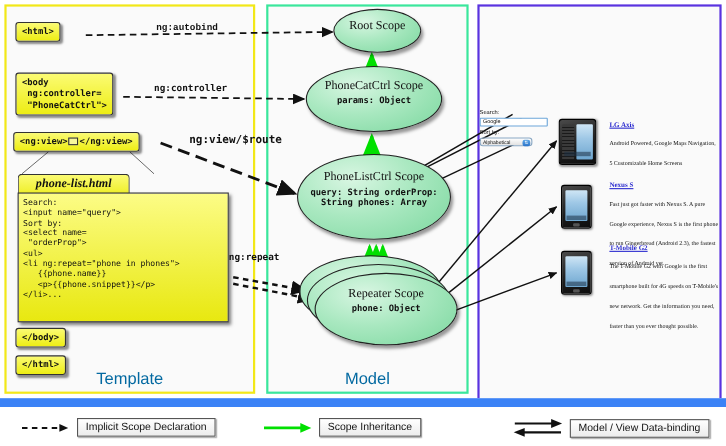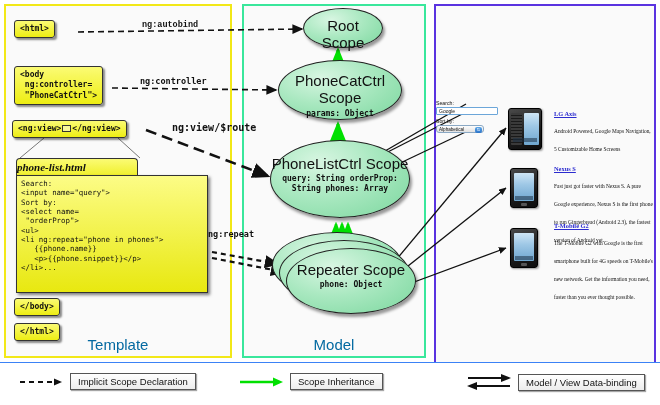--- a/index.html
+++ b/index.html
@@ -67,30 +67,30 @@
 
   
   #code-panel {
     position: absolute;
     left: 16px; top: 158px;
     width: 192px; height: 135px;
   }
   #code-tab {
     position: absolute;
     left: 0; top: 0;
-    width: 122px; height: 18px;
+    width: 102px; height: 18px;
     background: linear-gradient(180deg,#fbfb74 0%, #efef2a 100%);
     border: 1.5px solid #333;
     border-bottom: none;
     border-radius: 4px 4px 0 0;
     font-family: "Liberation Serif", serif;
     font-style: italic; font-weight: bold;
     font-size: 11px;
     color: #111;
-    text-align: left;
+    text-align: center;
     line-height: 16px;
   }
   #code-body {
     position: absolute;
     left: 0; top: 17px;
     width: 192px; height: 118px;
     background: linear-gradient(180deg,#fcfc86 0%, #e8e810 100%);
     border: 1.5px solid #333;
     box-shadow: 2px 2px 3px rgba(0,0,0,.5);
     font-family: "DejaVu Sans Mono", monospace;
@@ -106,22 +106,22 @@
   .scope {
     position: absolute;
     border: 1.6px solid #222;
     border-radius: 50%;
     background: radial-gradient(ellipse at 35% 28%, #d8f6e2 0%, #a9e8c0 45%, #7bd79e 100%);
     box-shadow: 2px 3px 3px rgba(0,0,0,.4);
     text-align: center;
     color: #111;
   }
   .scope .title {
-    font-family: Liberation Sans, sans-serif;
-    font-size: 15px;
+    font-family: Liberation Serif, serif;
+    font-size: 11px;
     line-height: 1.15;
   }
   .scope .props {
     font-family: "DejaVu Sans Mono", monospace;
     font-weight: bold;
     font-size: 8px;
     line-height: 1.22;
     margin-top: 2px;
   }
   #scope-root      { left: 303px; top: 8px;   width: 80px;  height: 40px;  padding-top: 8px; }
@@ -250,21 +250,21 @@
   #lbl-autobind   { left: 142px; top: 20px; font-family: Liberation Mono, monospace; }
   #lbl-controller { left: 140px; top: 76px; }
   #lbl-ngroute    { left: 172px; top: 122px; font-size: 10px; }
   #lbl-ngrepeat   { left: 208px; top: 229px; }
 
   
   #legend {
     position: absolute;
     left: 0; top: 362px;
     width: 660px; height: 43px;
-    border-top: 1px solid #3b82f6;
+    border-top: 8px solid #3b82f6;
     background: #ffffff;
   }
   .legend-item {
     position: absolute;
     top: 10px;
     display: flex;
     align-items: center;
     gap: 6px;
   }
   #legend-1 { left: 18px; }

